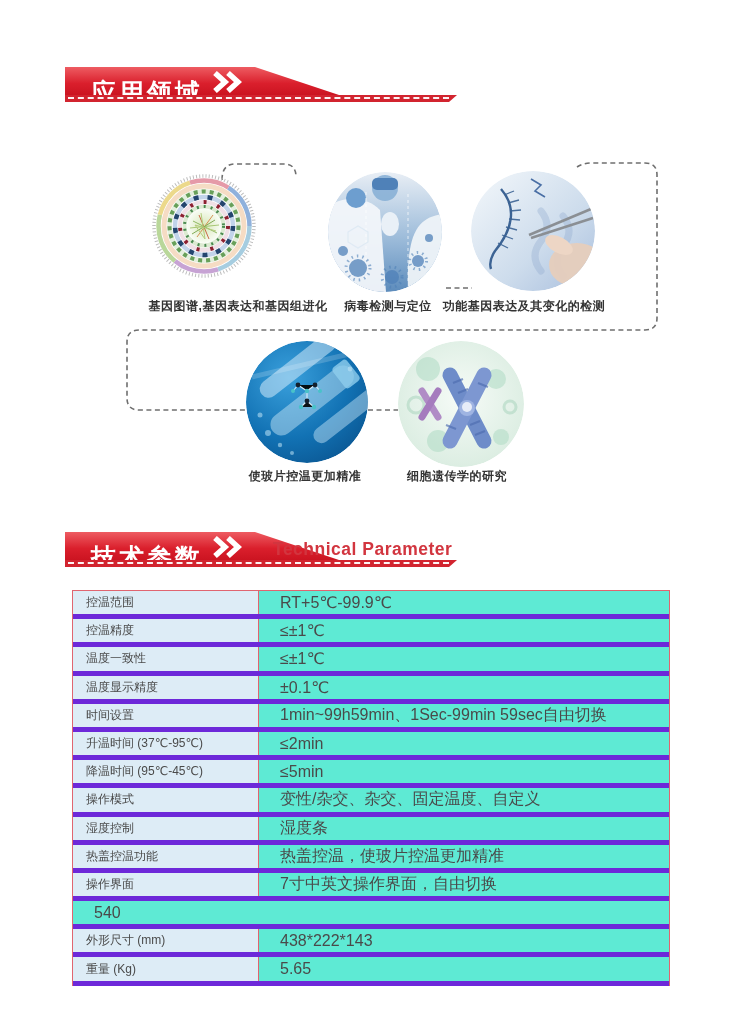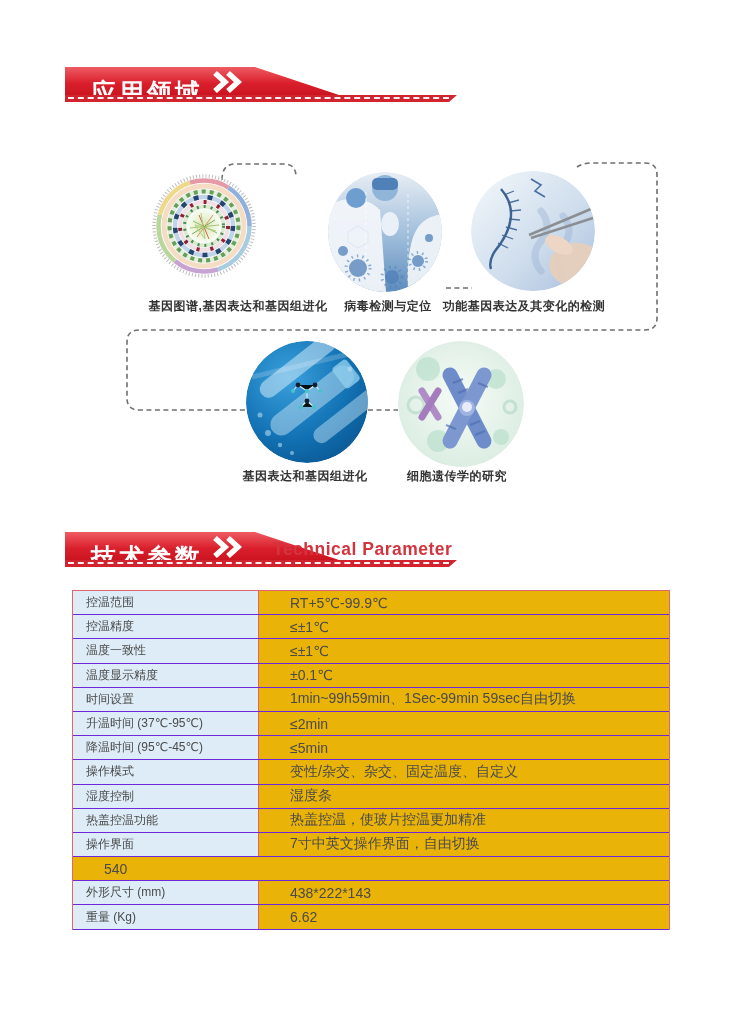--- a/index.html
+++ b/index.html
@@ -35,28 +35,28 @@
   .app-circle svg{display:block;width:100%;height:100%;}
   .app-caption{
     position:absolute;z-index:2;transform:translateX(-50%);
     font-size:12px;font-weight:bold;color:#333;white-space:nowrap;letter-spacing:.5px;
   }
   
   .spec-table{
     position:absolute;left:72px;top:590px;width:598px;z-index:1;
     border:1px solid #e06570;border-bottom:none;box-sizing:border-box;
   }
-  .spec-row{display:flex;height:23.2px;border-bottom:1px solid #6d28d9;text-align:center;}
+  .spec-row{display:flex;height:23.2px;border-bottom:5px solid #6d28d9;text-align:center;}
   .spec-label{
     width:186px;box-sizing:border-box;background:#ddecf6;border-right:1px solid #e06570;
     padding-left:13px;font-size:12px;color:#4a4a4a;display:flex;align-items:center;
   }
   .spec-value{
-    flex:1;box-sizing:border-box;background:#eab308;padding-left:31px;
-    font-size:14px;color:#4a4a4a;display:flex;align-items:center;
+    flex:1;box-sizing:border-box;background:#5eead4;padding-left:21px;
+    font-size:16px;color:#4a4a4a;display:flex;align-items:center;
   }
 </style>
 </head>
 <body>
 
 <div class="page">
 
   <div class="banner" style="top:67px;">
     <div class="banner-block">
       <span class="banner-zh">应用领域</span>
@@ -292,21 +292,21 @@
         </g>
         <circle cx="69" cy="67" r="8" fill="#9fb4e2"></circle>
         <circle cx="69" cy="66" r="5" fill="#ffffff" opacity=".75"></circle>
       </g>
     </svg>
   </div>
 
   <div class="app-caption" style="left:238px;top:298px;">基因图谱,基因表达和基因组进化</div>
   <div class="app-caption" style="left:388px;top:298px;">病毒检测与定位</div>
   <div class="app-caption" style="left:524px;top:298px;">功能基因表达及其变化的检测</div>
-  <div class="app-caption" style="left:305px;top:468px;">基因表达和基因组进化</div>
+  <div class="app-caption" style="left:305px;top:468px;">使玻片控温更加精准</div>
   <div class="app-caption" style="left:457px;top:468px;">细胞遗传学的研究</div>
 
   <div class="banner" style="top:532px;">
     <div class="banner-block">
       <span class="banner-zh">技术参数</span>
       <svg class="chevrons" viewBox="0 0 30 22">
         <g stroke="#ffffff" stroke-width="5.5" fill="none">
           <path d="M3 2 L13 11 L3 20"></path>
           <path d="M16 2 L26 11 L16 20"></path>
         </g>
@@ -365,17 +365,17 @@
     </div>
     <div class="spec-row">
       <div class="spec-value">540</div>
     </div>
     <div class="spec-row">
       <div class="spec-label">外形尺寸 (mm)</div>
       <div class="spec-value">438*222*143</div>
     </div>
     <div class="spec-row">
       <div class="spec-label">重量 (Kg)</div>
-      <div class="spec-value">6.62</div>
+      <div class="spec-value">5.65</div>
     </div>
   </div>
 
 </div>
 
 </body></html>

